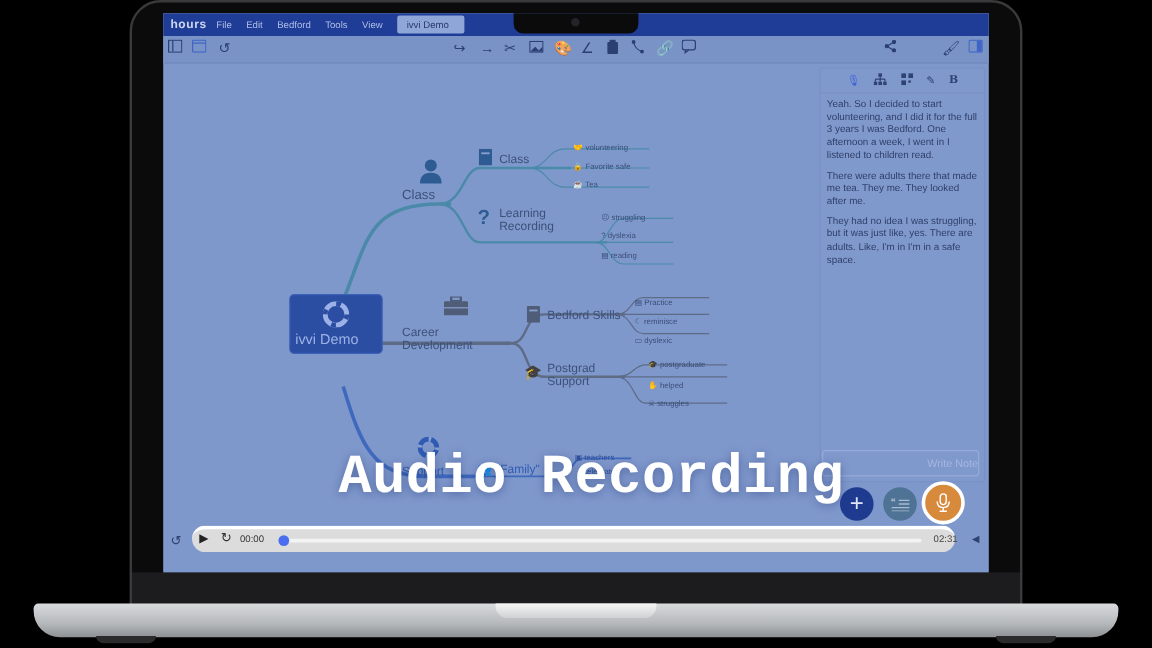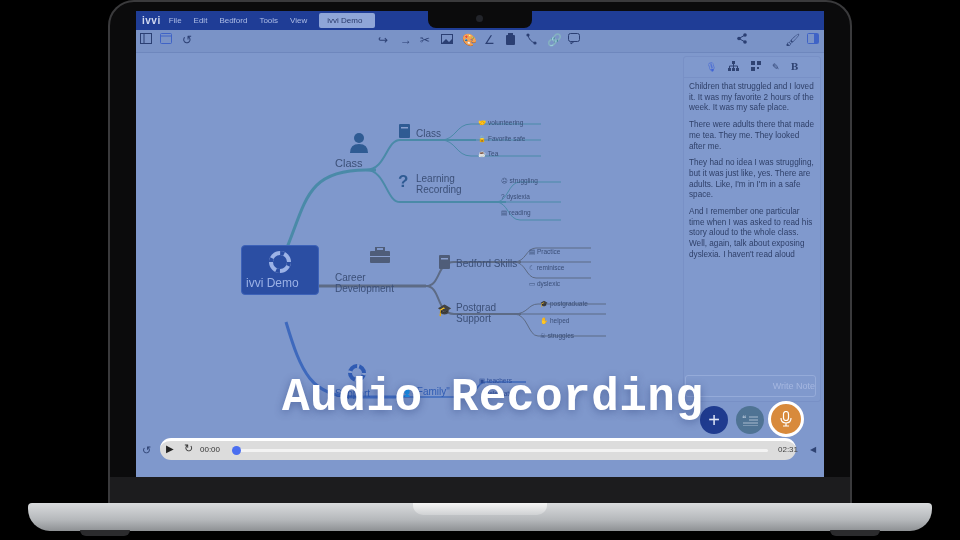--- a/index.html
+++ b/index.html
@@ -39,21 +39,21 @@
 
 <div class="bezel"></div>
 <div class="chin"></div>
 <div class="base"></div>
 <div class="notchcut"></div>
 <div class="foot" style="left:80px"></div>
 <div class="foot" style="left:830px"></div>
 
 <div class="screen">
   <div class="menubar">
-    <span class="logo">ivvi</span>
+    <span class="logo">hours</span>
     <span class="mi">File</span>
     <span class="mi">Edit</span>
     <span class="mi">Bedford</span>
     <span class="mi">Tools</span>
     <span class="mi">View</span>
     <span class="tab">ivvi Demo</span>
   </div>
 
   <div class="toolbar">
     <span class="ti" style="left:4px"><svg width="12" height="11">
@@ -191,24 +191,23 @@
       <span><svg width="10" height="10">
             <rect x="0" y="0" width="4" height="4" fill="#2f4373"></rect>
             <rect x="6" y="0" width="4" height="4" fill="#2f4373"></rect>
             <rect x="0" y="6" width="4" height="4" fill="#2f4373"></rect>
             <rect x="6" y="6" width="2" height="2" fill="#2f4373"></rect>
           </svg></span>
       <span>✎</span>
       <span style="font-weight:bold;font-family:'DejaVu Serif',serif">B</span>
     </div>
     <div class="ptext">
-      <p>Children that struggled and I loved it. It was my favorite 2 hours of the week. It was my safe place.</p>
+      <p>Yeah. So I decided to start volunteering, and I did it for the full 3 years I was Bedford. One afternoon a week, I went in I listened to children read.</p>
       <p>There were adults there that made me tea. They me. They looked after me.</p>
       <p>They had no idea I was struggling, but it was just like, yes. There are adults. Like, I'm in I'm in a safe space.</p>
-      <p>And I remember one particular time when I was asked to read his story aloud to the whole class. Well, again, talk about exposing dyslexia. I haven't read aloud</p>
     </div>
   </div>
   <div class="note">Write Note</div>
 
   <div class="fab" style="left:564px;top:395px;width:28px;height:28px;background:#1f3b8f;color:#dfe6f7;font-size:20px;">+</div>
   <div class="fab" style="left:600px;top:395px;width:28px;height:28px;background:#4f7394;">
     <svg width="16" height="12">
         <text x="0" y="7" font-size="8" fill="#a9bbd0" font-family="DejaVu Sans, sans-serif">❝</text>
         <path d="M7 3 H16 M7 6 H16 M1 9 H16 M1 12 H16" stroke="#a9bbd0" stroke-width="1.2"></path>
       </svg>

